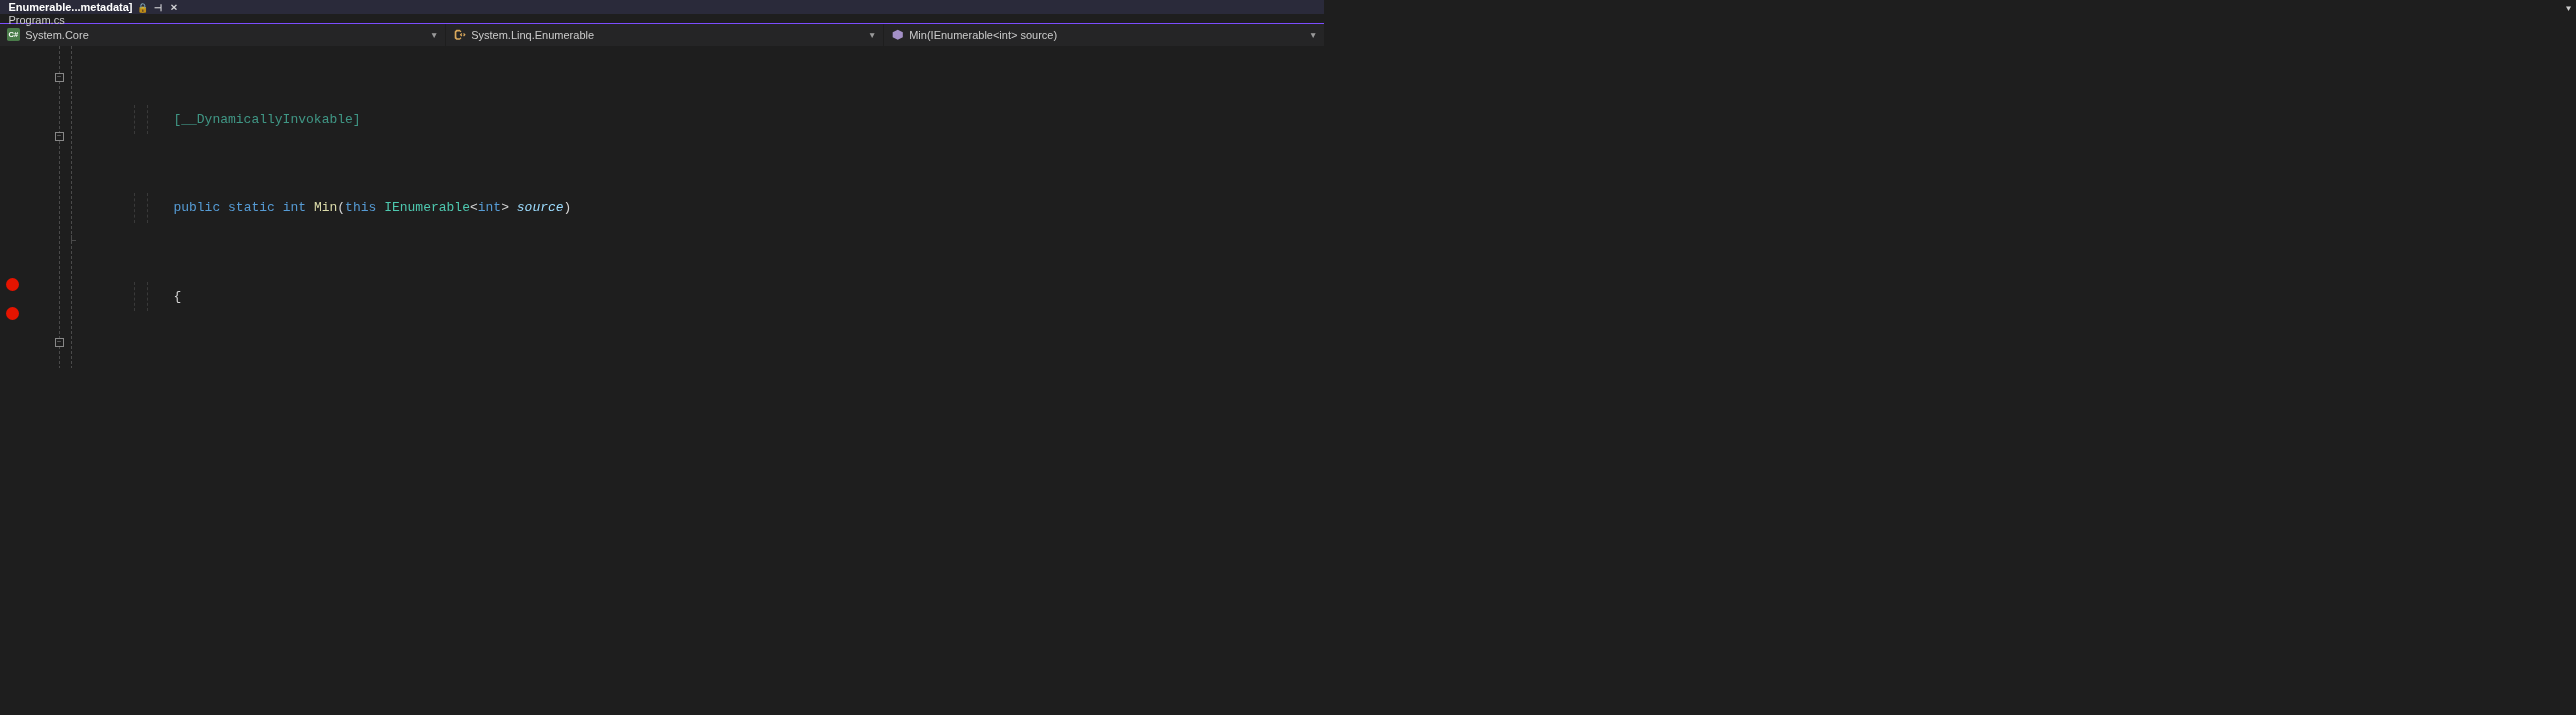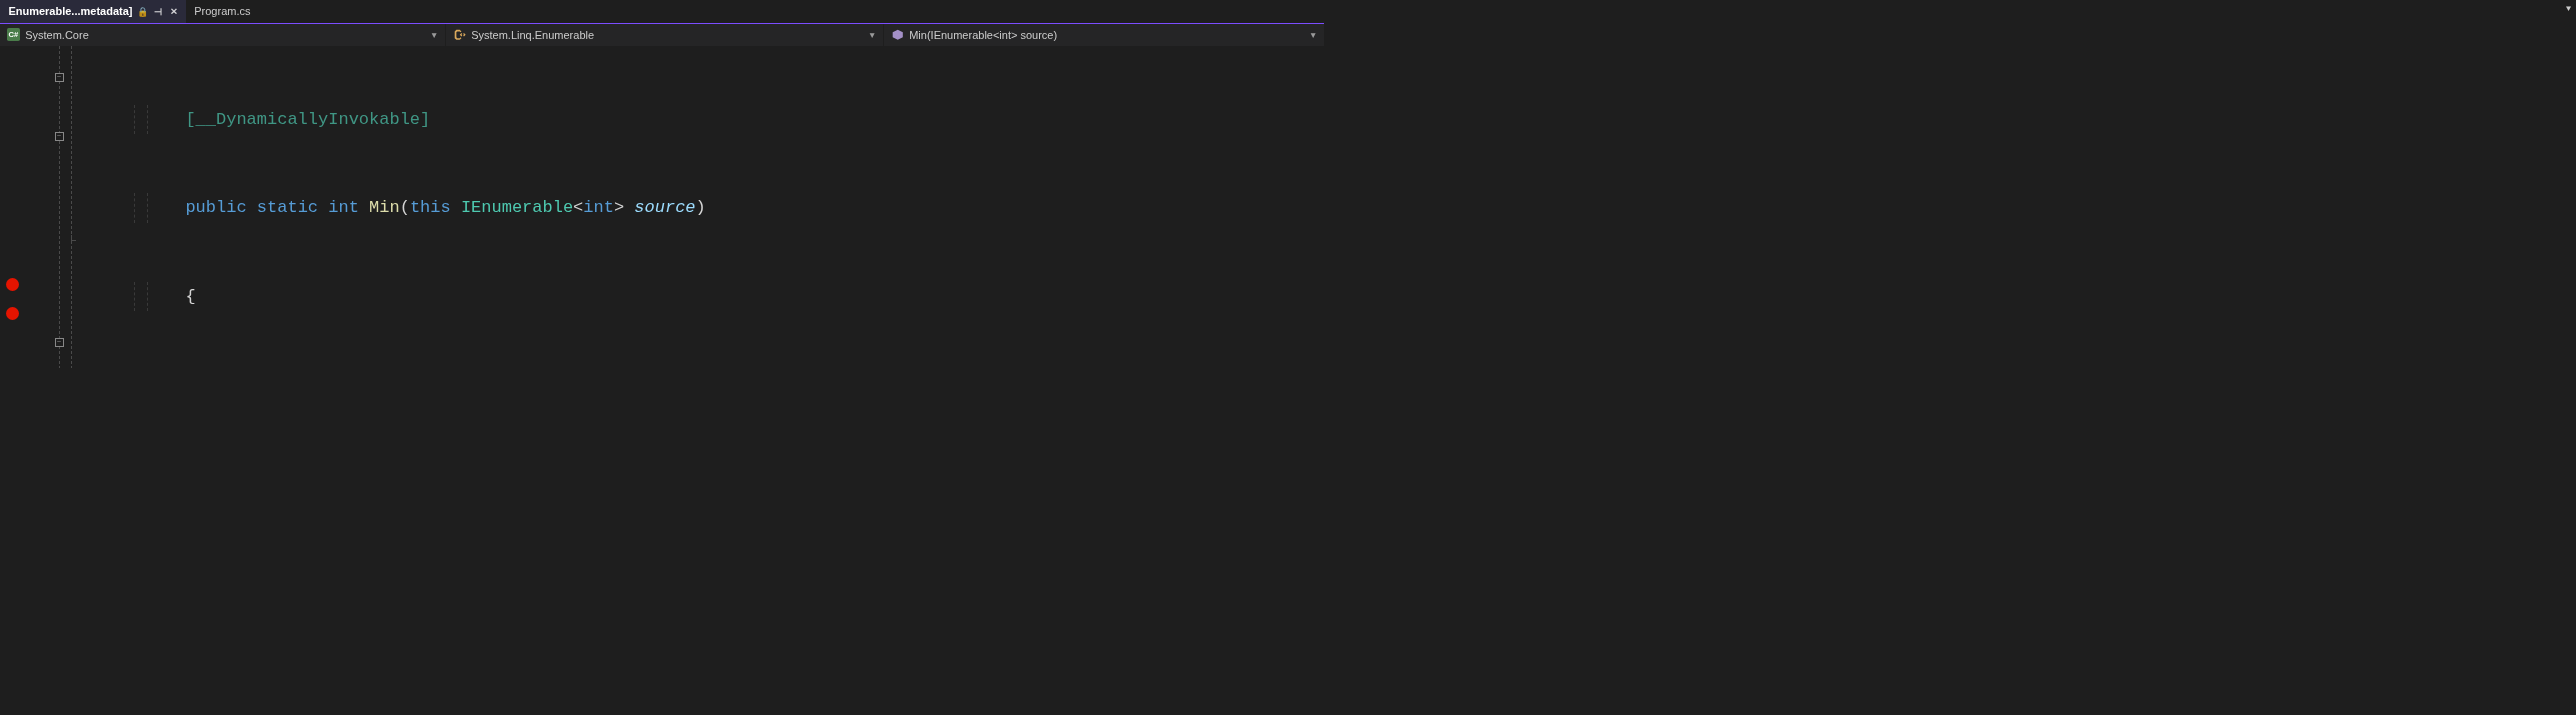--- a/index.html
+++ b/index.html
@@ -11,20 +11,21 @@
       width: 1324px;
       height: 368px;
     }
     
     
     .tab-bar {
       display: flex;
       background: #1e1e1e;
       height: 23.6px;
       border-bottom: 1.7px solid #7c4dff;
+      flex-direction: column;
     }
     .tab {
       display: flex;
       align-items: center;
       padding: 0 8.4px;
       font-size: 11px;
       font-family: 'Segoe UI', sans-serif;
       color: #cccccc;
       cursor: pointer;
       gap: 5px;
@@ -133,21 +134,21 @@
       background: #1e1e1e;
       color: #888;
       font-size: 7.6px;
       line-height: 7.6px;
       text-align: center;
       cursor: pointer;
     }
     
     .code-content {
       flex: 1;
-      font-size: 17px;
+      font-size: 13px;
       line-height: 29.5px;
       padding-top: 0px;
       position: relative;
       white-space: pre;
     }
     .code-line {
       height: 29.5px;
       padding-left: 8.4px;
       position: relative;
     }

